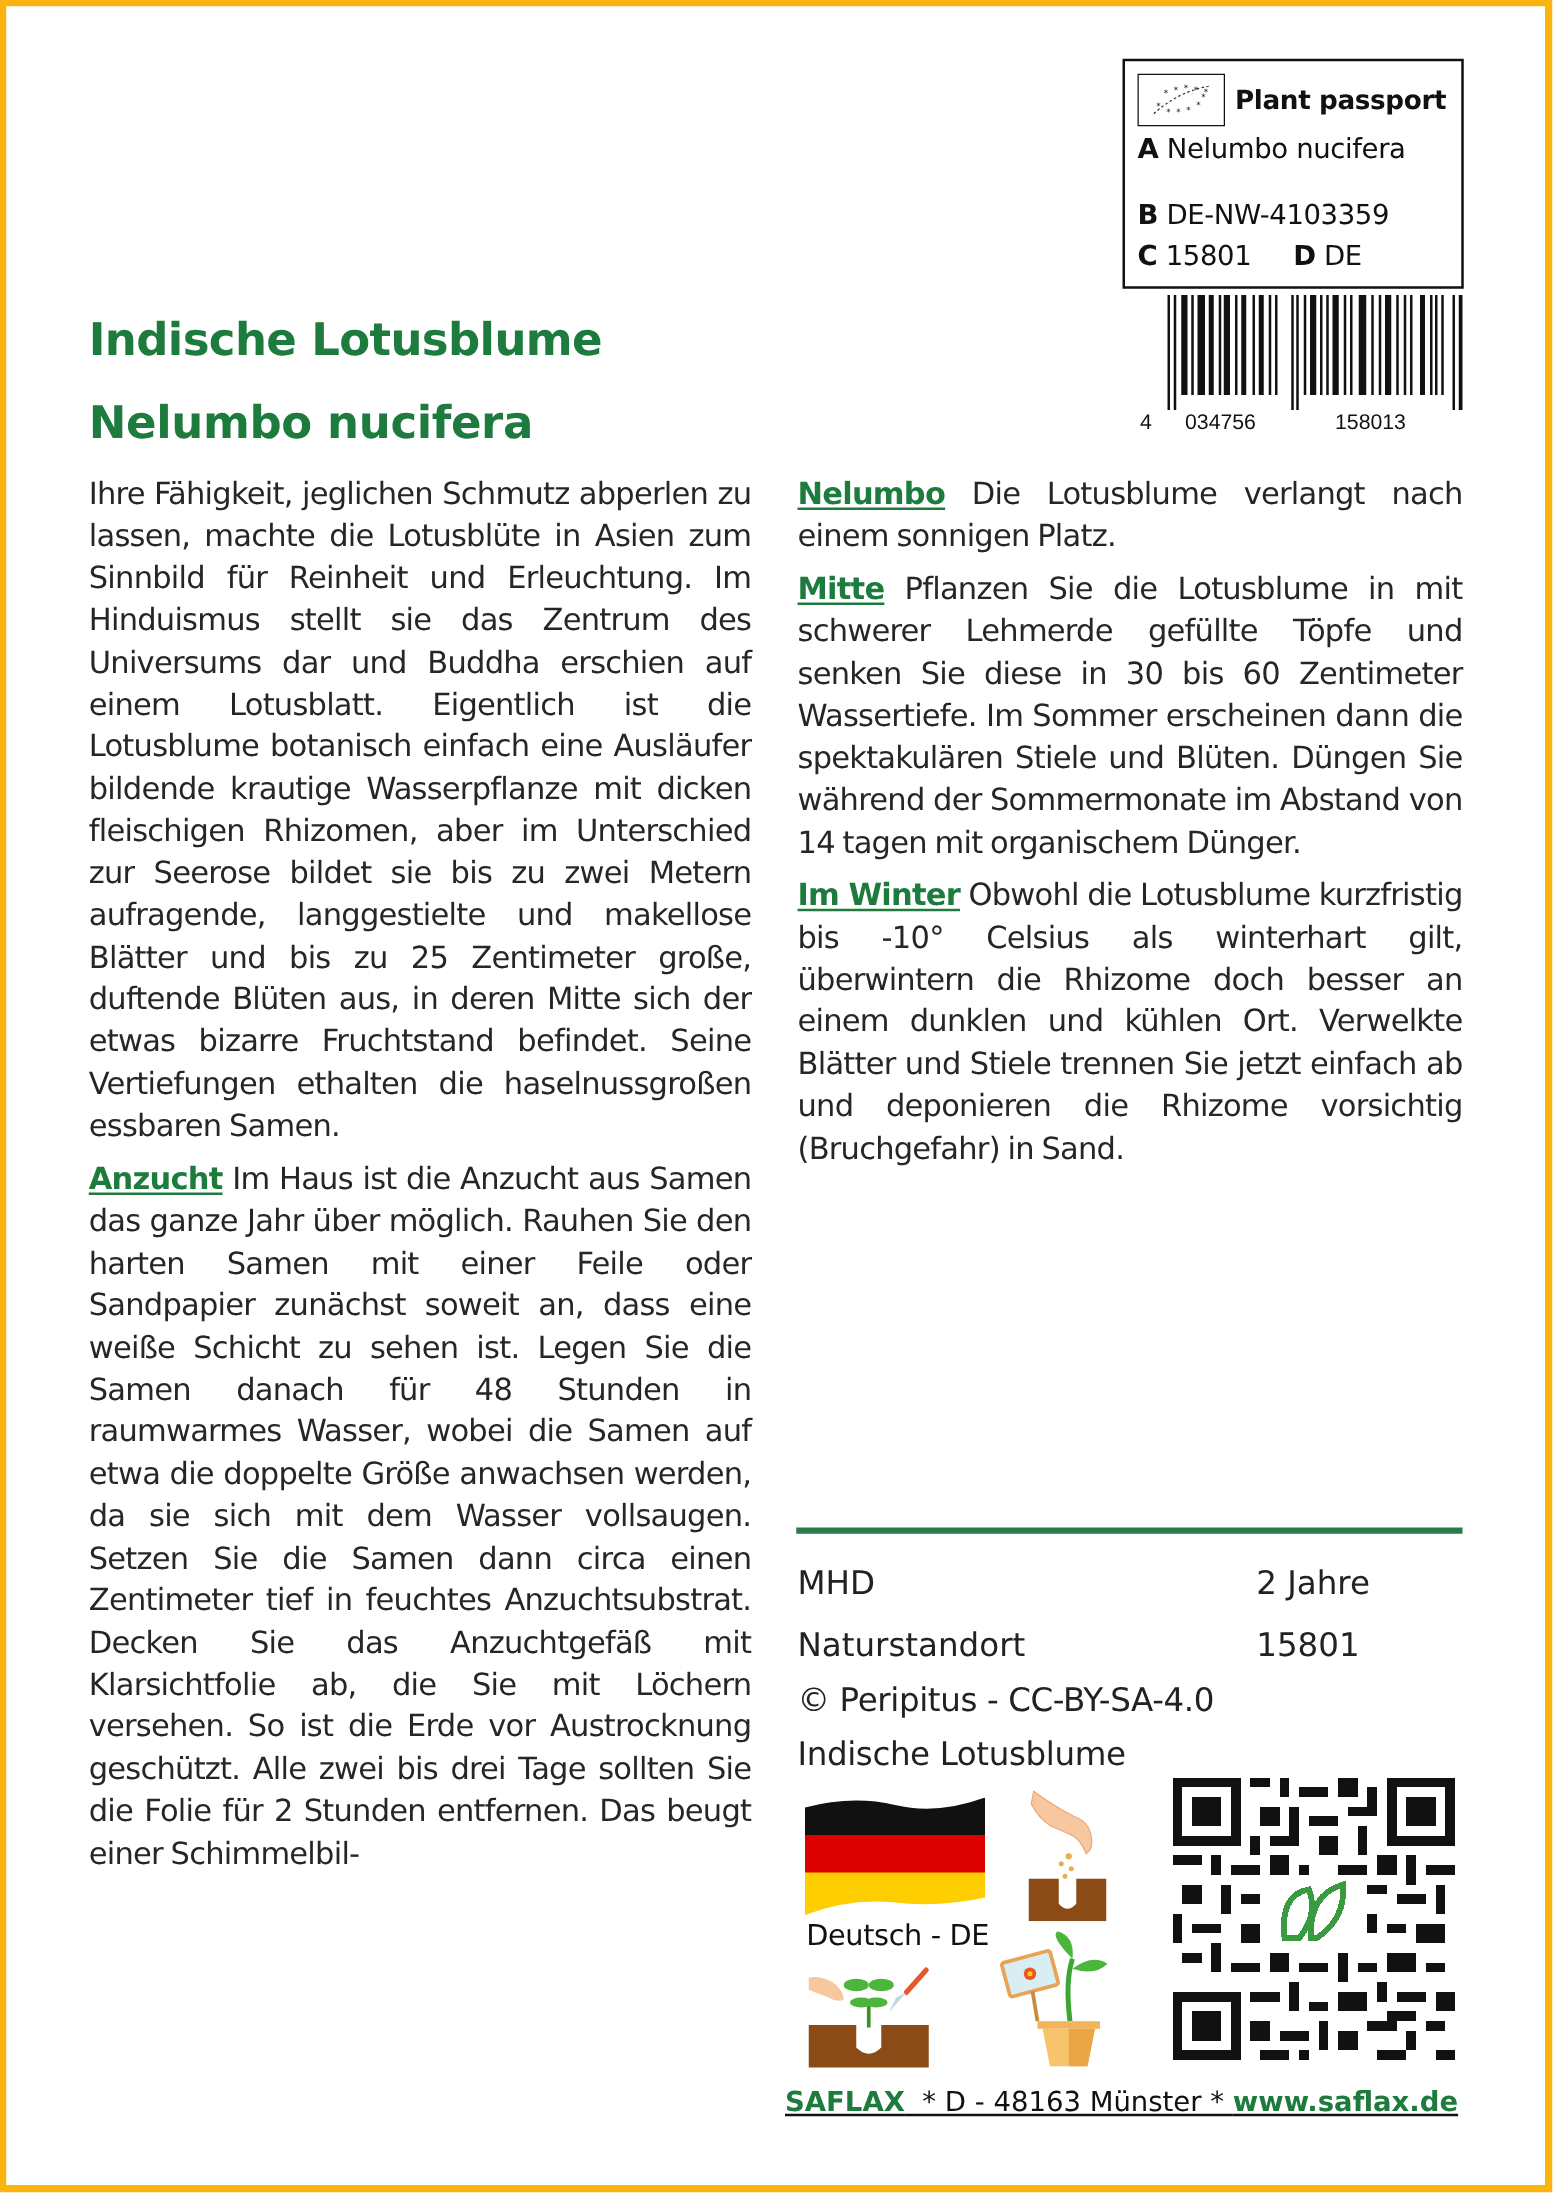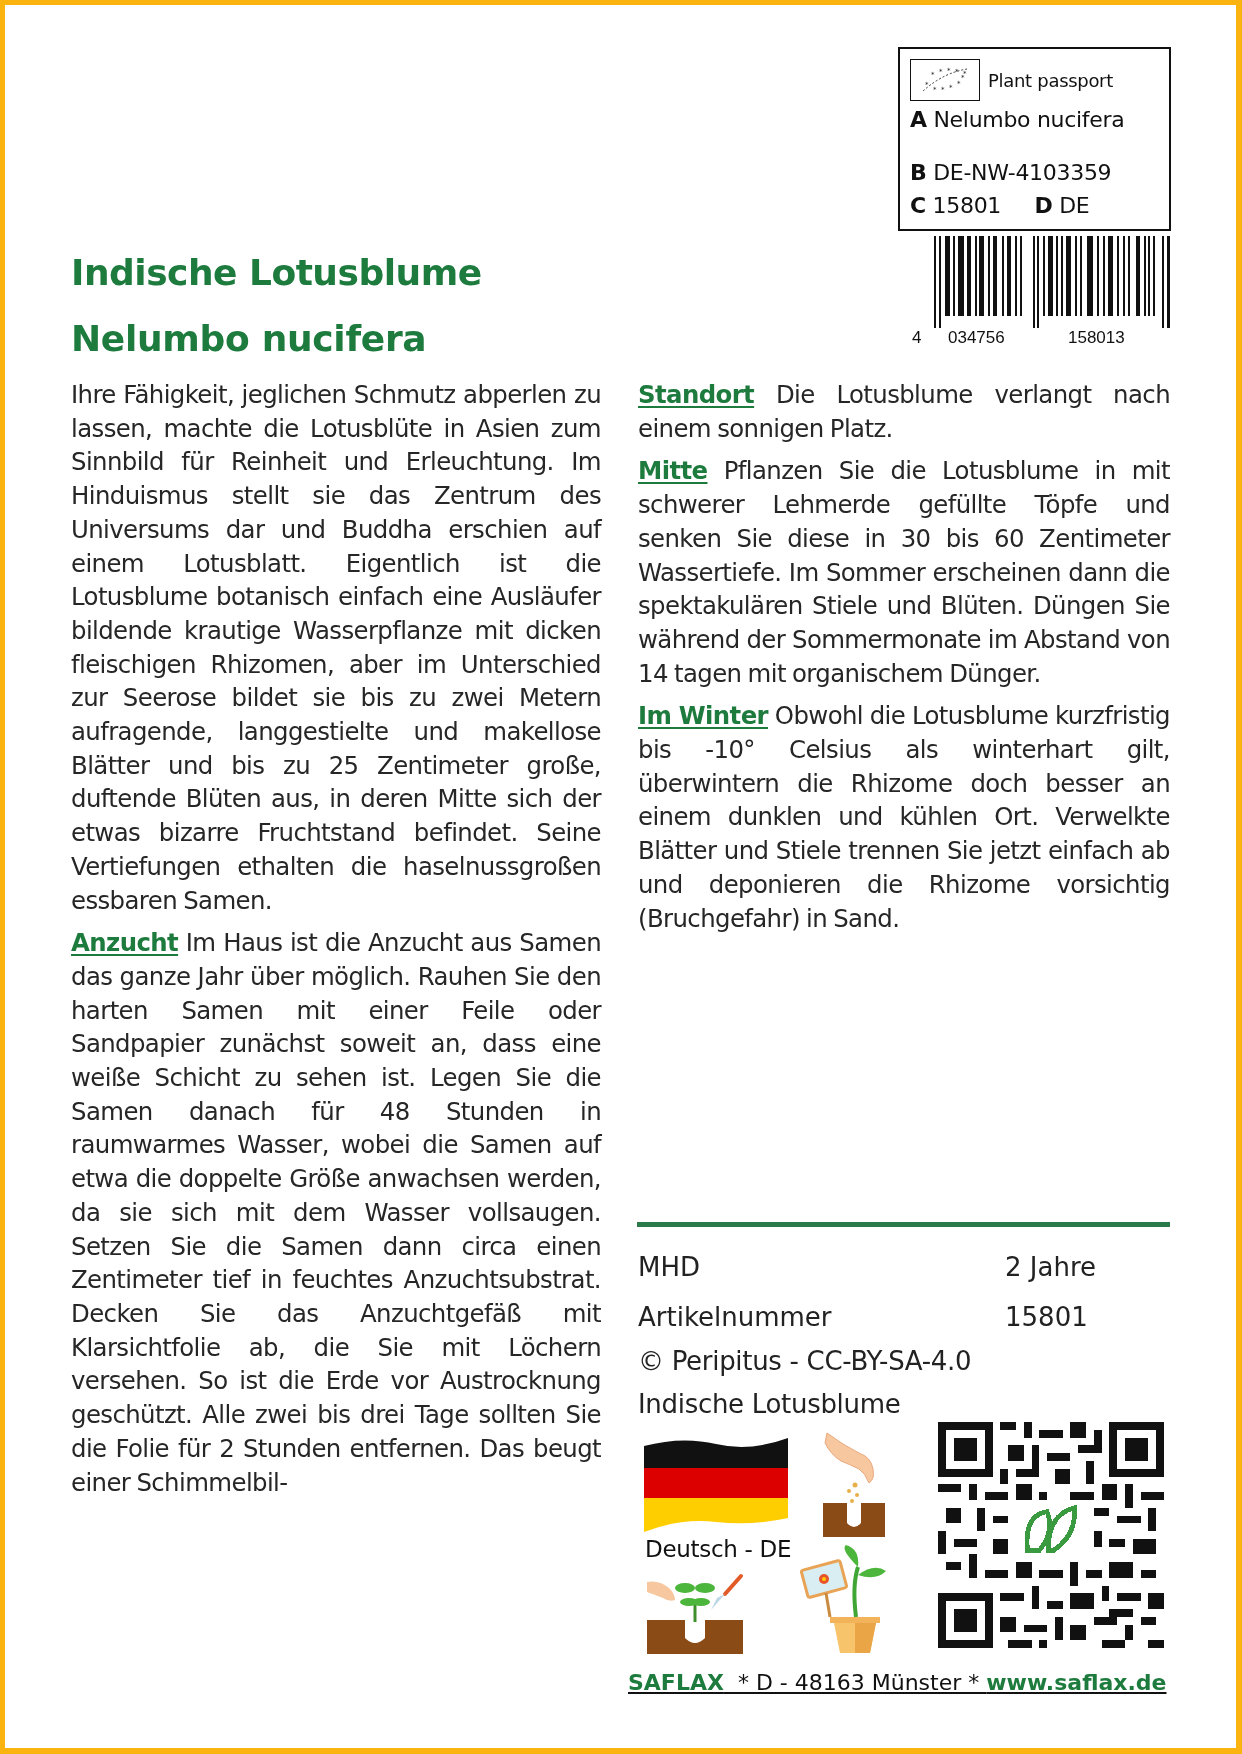--- a/index.html
+++ b/index.html
@@ -14,21 +14,21 @@
       position: absolute; left: 898px; top: 47px; width: 273px; height: 184px;
       border: 2px solid #111; padding: 8px 10px 0 10px;
       font-size: 22px; color: #111; letter-spacing: -0.3px;
     }
     .pp-head { display: flex; align-items: center; gap: 8px; height: 46px; }
     .eu-flag {
       width: 70px; height: 42px; border: 1.5px solid #111; position: relative;
       display: flex; align-items: center; justify-content: center;
     }
     .eu-flag svg { width: 60px; height: 34px; }
-    .pp-title { font-weight: normal; font-size: 18px; }
+    .pp-title { font-weight: bold; font-size: 21px; }
     .pp-line { line-height: 33px; white-space: nowrap; }
     .pp-line b { font-weight: bold; }
     .pp-gap { height: 20px; }
     
     .barcode {
       position: absolute; left: 912px; top: 236px; width: 262px; height: 112px;
     }
     .barcode svg { width: 262px; height: 92px; display: block; }
     .barcode-nums {
       position: absolute; top: 92px; left: 0; width: 262px; height: 20px;
@@ -168,37 +168,37 @@
 
 <div class="col col-left">
   <p>Ihre Fähigkeit, jeglichen Schmutz abper­len zu lassen, machte die Lotusblüte in Asien zum Sinnbild für Reinheit und Er­leuchtung. Im Hinduismus stellt sie das Zentrum des Universums dar und Buddha erschien auf einem Lotusblatt. Eigentlich ist die Lotusblume botanisch einfach eine Ausläufer bildende krautige Wasser­pflanze mit dicken fleischigen Rhizomen, aber im Unterschied zur Seerose bildet sie bis zu zwei Metern aufragende, lang­gestielte und makellose Blätter und bis zu 25 Zentimeter große, duftende Blüten aus, in deren Mitte sich der etwas bizarre Fruchtstand befindet. Seine Vertiefungen ethalten die haselnussgroßen essbaren Samen.</p>
   <p>
     <span class="heading">Anzucht</span><span> Im Haus ist die Anzucht aus Samen das ganze Jahr über möglich. Rauhen Sie den harten Samen mit einer Feile oder Sandpapier zunächst soweit an, dass eine weiße Schicht zu sehen ist. Legen Sie die Samen danach für 48 Stun­den in raumwarmes Wasser, wobei die Samen auf etwa die doppelte Größe an­wachsen werden, da sie sich mit dem Wasser vollsaugen. Setzen Sie die Samen dann circa einen Zentimeter tief in feuchtes Anzuchtsubstrat. Decken Sie das Anzuchtgefäß mit Klarsichtfolie ab, die Sie mit Löchern versehen. So ist die Erde vor Austrocknung geschützt. Alle zwei bis drei Tage sollten Sie die Folie für 2 Stunden entfernen. Das beugt einer Schimmelbil-</span>
   </p>
 </div>
 
 <div class="col col-right">
   <p>
-    <span class="heading">Standort</span><span> Die Lotusblume verlangt nach einem sonnigen Platz.</span>
+    <span class="heading">Nelumbo</span><span> Die Lotusblume verlangt nach einem sonnigen Platz.</span>
   </p>
   <p>
     <span class="heading">Mitte</span><span> Pflanzen Sie die Lotusblume in mit schwerer Lehmerde gefüllte Töpfe und senken Sie diese in 30 bis 60 Zentimeter Wassertiefe. Im Sommer erscheinen dann die spektakulären Stiele und Blüten. Dün­gen Sie während der Sommermonate im Abstand von 14 tagen mit organischem Dünger.</span>
   </p>
   <p>
     <span class="heading">Im Winter</span><span> Obwohl die Lotusblume kurz­fristig bis -10° Celsius als winterhart gilt, überwintern die Rhizome doch besser an einem dunklen und kühlen Ort. Verwelkte Blätter und Stiele trennen Sie jetzt einfach ab und deponieren die Rhizome vorsichtig (Bruchgefahr) in Sand.</span>
   </p>
 </div>
 
 <div class="divider"></div>
 <div class="info-row" style="top:1252px">
   <span class="k">MHD</span>
   <span class="v">2 Jahre</span>
 </div>
 <div class="info-row" style="top:1302px">
-  <span class="k">Artikelnummer</span>
+  <span class="k">Naturstandort</span>
   <span class="v">15801</span>
 </div>
 <div class="info" style="top:1346px">© Peripitus - CC-BY-SA-4.0</div>
 <div class="info" style="top:1389px">Indische Lotusblume</div>
 
 <div class="flag-wrap">
   <svg viewBox="0 0 148 100" width="148" height="100">
     <defs>
       <clipPath id="wave">
         <path d="M2 14 Q40 4 74 12 T146 6 L146 86 Q110 94 74 90 T2 100 Z"></path>

